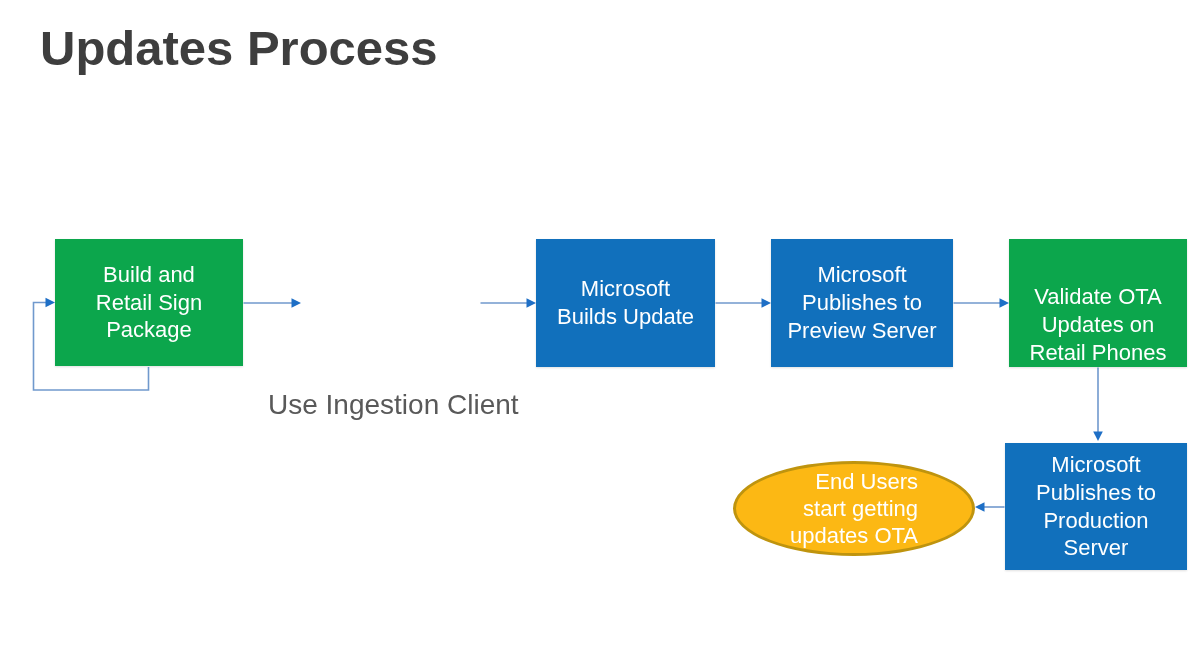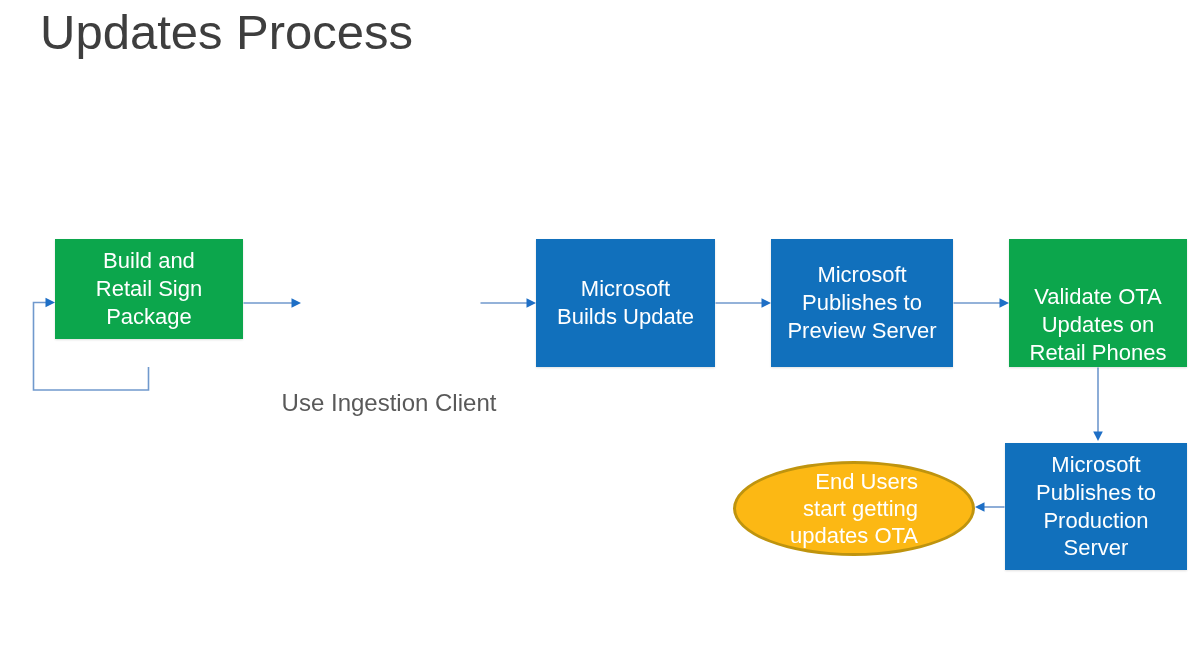--- a/index.html
+++ b/index.html
@@ -11,24 +11,24 @@
     position: relative;
     width: 1200px;
     height: 645px;
     background: var(--background, #fff);
     overflow: hidden;
     font-family: "Liberation Sans", sans-serif;
   }
   .title {
     position: absolute;
     left: 40px;
-    top: 4px;
+    top: 20px;
     margin: 0;
     font-size: 49px;
-    font-weight: 400;
+    font-weight: 700;
     letter-spacing: 0px;
     color: var(--title_text);
     white-space: nowrap;
   }
   .connectors {
     position: absolute;
     left: 0; top: 0;
     width: 1200px;
     height: 645px;
     pointer-events: none;
@@ -50,21 +50,21 @@
     text-align: center;
     color: var(--node_text);
     font-size: 22px;
     line-height: 1.27;
     white-space: pre-line;
     box-sizing: border-box;
     box-shadow: 0 1px 2px rgba(0,0,0,0.12);
   }
   .green { background: var(--green); }
   .blue  { background: var(--blue); }
-  .n1 { left: 55px;   top: 239px; width: 188px; height: 100px; justify-content: center; }
+  .n1 { left: 55px;   top: 239px; width: 188px; height: 127px; justify-content: center; }
   .n2 { left: 301px;  top: 240px; width: 179px; height: 128px; }
   .n3 { left: 536px;  top: 239px; width: 179px; height: 128px; }
   .n4 { left: 771px;  top: 239px; width: 182px; height: 128px; }
   .n5 { left: 1009px; top: 239px; width: 178px; height: 128px; align-items: flex-end; }
   .n6 { left: 1005px; top: 443px; width: 182px; height: 127px; line-height: 1.26; }
   .ellipse {
     left: 733px; top: 461px;
     width: 242px; height: 95px;
     background: var(--gold_fill);
     border: 3px solid var(--gold_border);
@@ -72,21 +72,21 @@
     line-height: 1.24;
     box-shadow: none;
     text-align: right;
   }
   .note {
     position: absolute;
     left: 268px;
     top: 389px;
     width: 242px;
     text-align: center;
-    font-size: 24px;
+    font-size: 28px;
     color: var(--note_text);
     white-space: nowrap;
   }
 </style>
 </head>
 <body>
 
 <div class="slide">
 
   <h1 class="title">Updates Process</h1>

